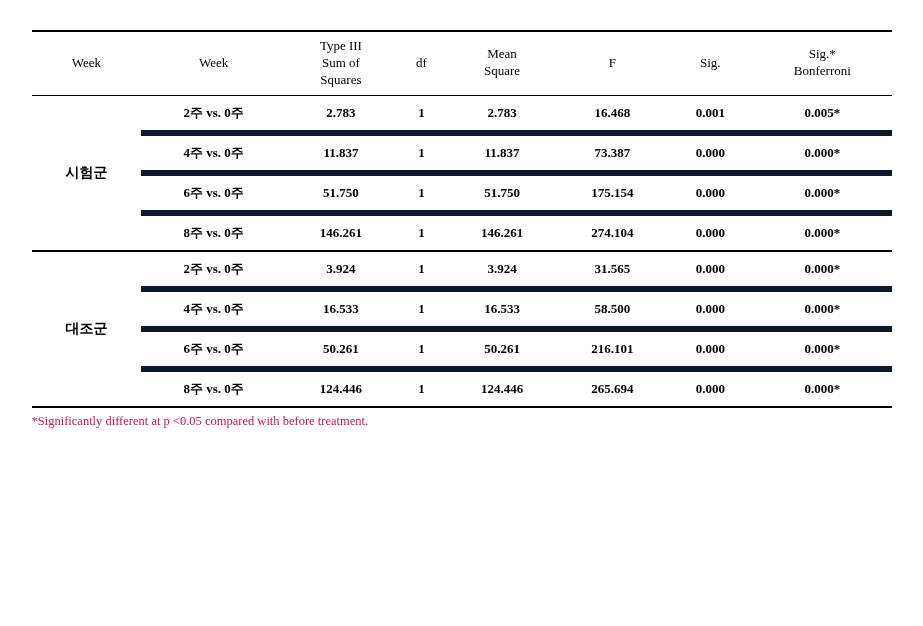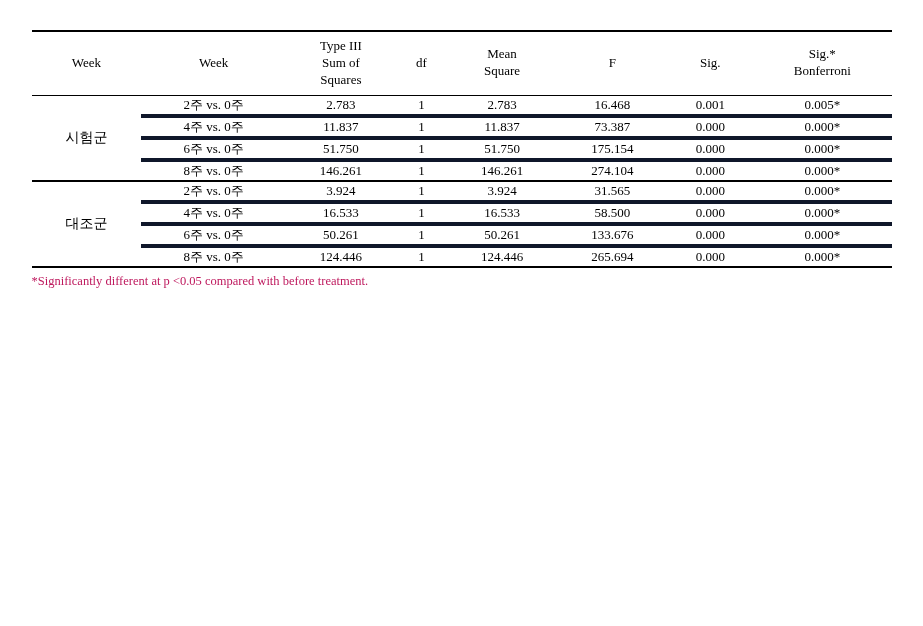--- a/index.html
+++ b/index.html
@@ -30,33 +30,34 @@
     th {
       font-weight: normal;
       text-align: center;
       padding: 6px 8px;
       vertical-align: middle;
       font-size: 13px;
       line-height: 1.3;
     }
     td {
       text-align: center;
-      padding: 0 8px;
+      padding: 8px 8px;
       vertical-align: middle;
       font-size: 13px;
+      font-weight: bold;
     }
     td.group-cell {
       vertical-align: middle;
       font-size: 14px;
     }
     td.week-cell {
       text-align: center;
     }
     .row-divider td {
-      border-top: 4px solid #0f172a;
+      border-top: 6px solid #0f172a;
     }
     .group-divider td {
       border-top: 2px solid #000;
     }
     .footnote {
       margin-top: 6px;
       font-size: 12.5px;
       color: #be185d;
     }
   </style>
@@ -132,21 +133,21 @@
           <td>16.533</td>
           <td>58.500</td>
           <td>0.000</td>
           <td>0.000*</td>
         </tr>
         <tr class="row-divider">
           <td class="week-cell">6주 vs. 0주</td>
           <td>50.261</td>
           <td>1</td>
           <td>50.261</td>
-          <td>133.676</td>
+          <td>216.101</td>
           <td>0.000</td>
           <td>0.000*</td>
         </tr>
         <tr class="row-divider">
           <td class="week-cell">8주 vs. 0주</td>
           <td>124.446</td>
           <td>1</td>
           <td>124.446</td>
           <td>265.694</td>
           <td>0.000</td>

